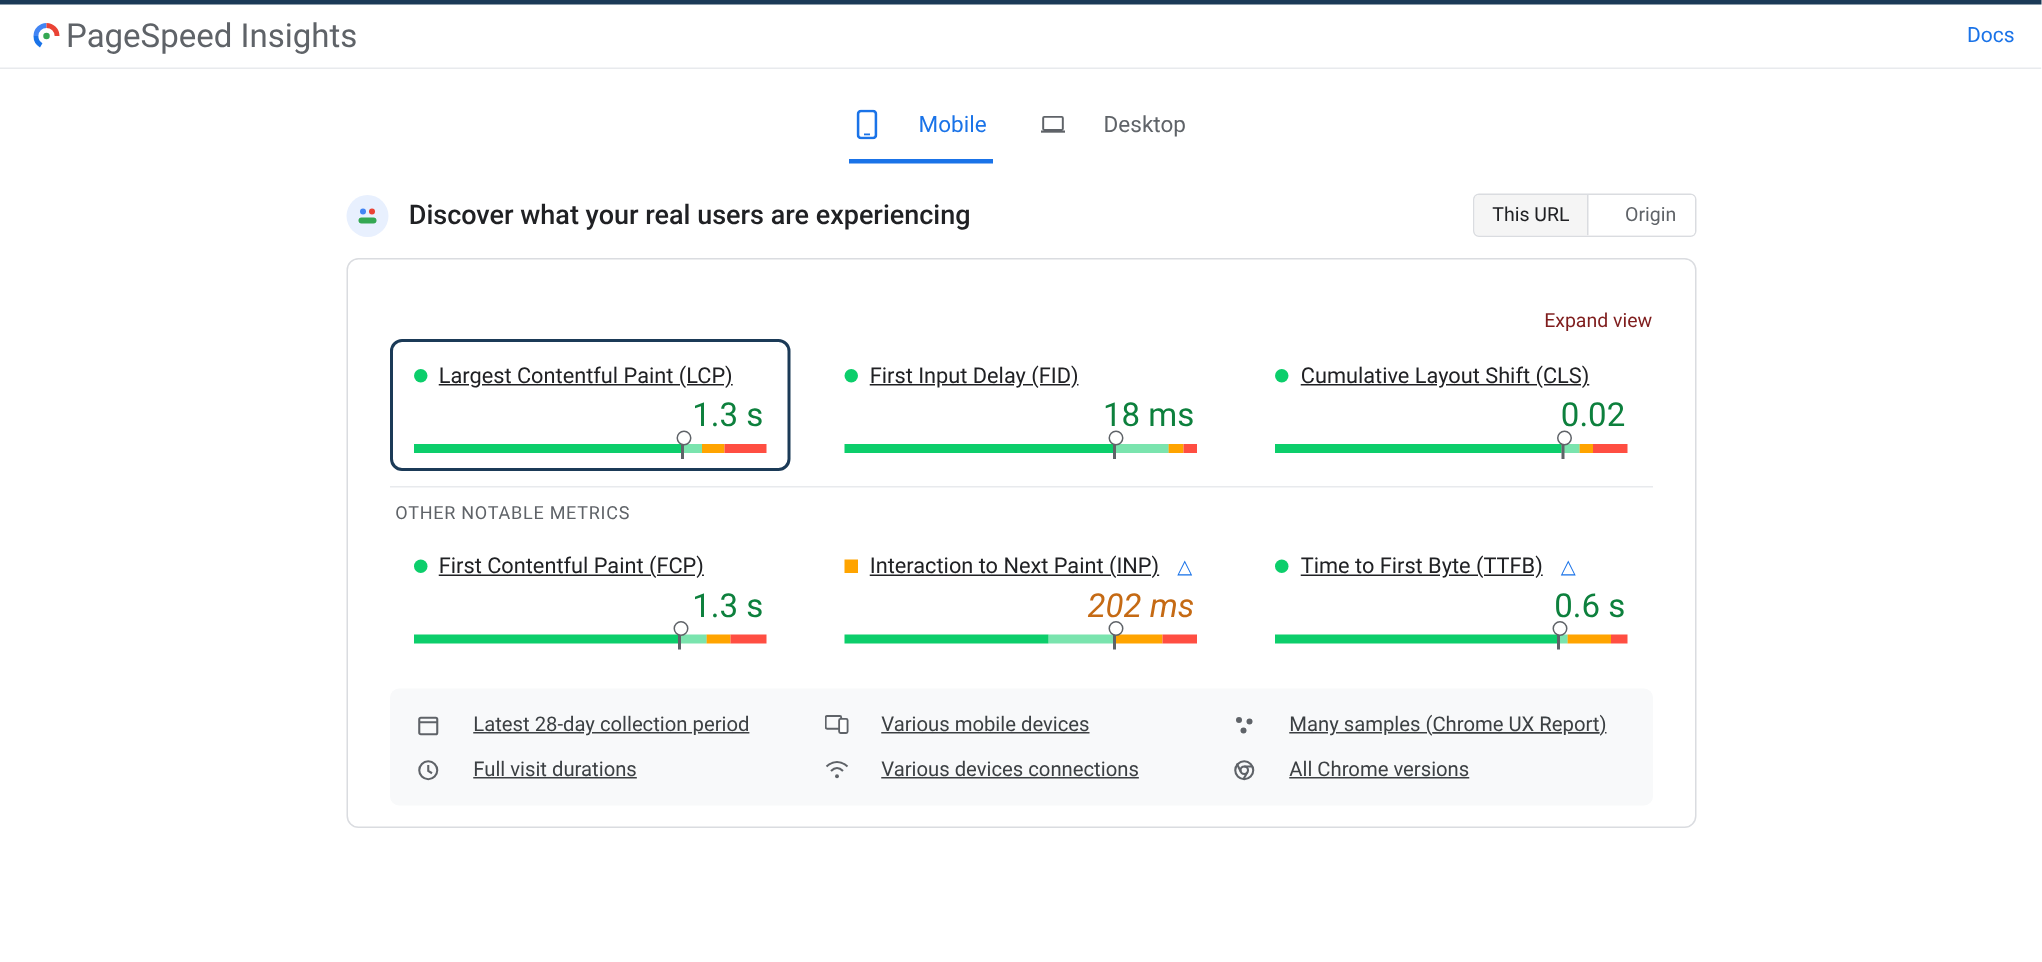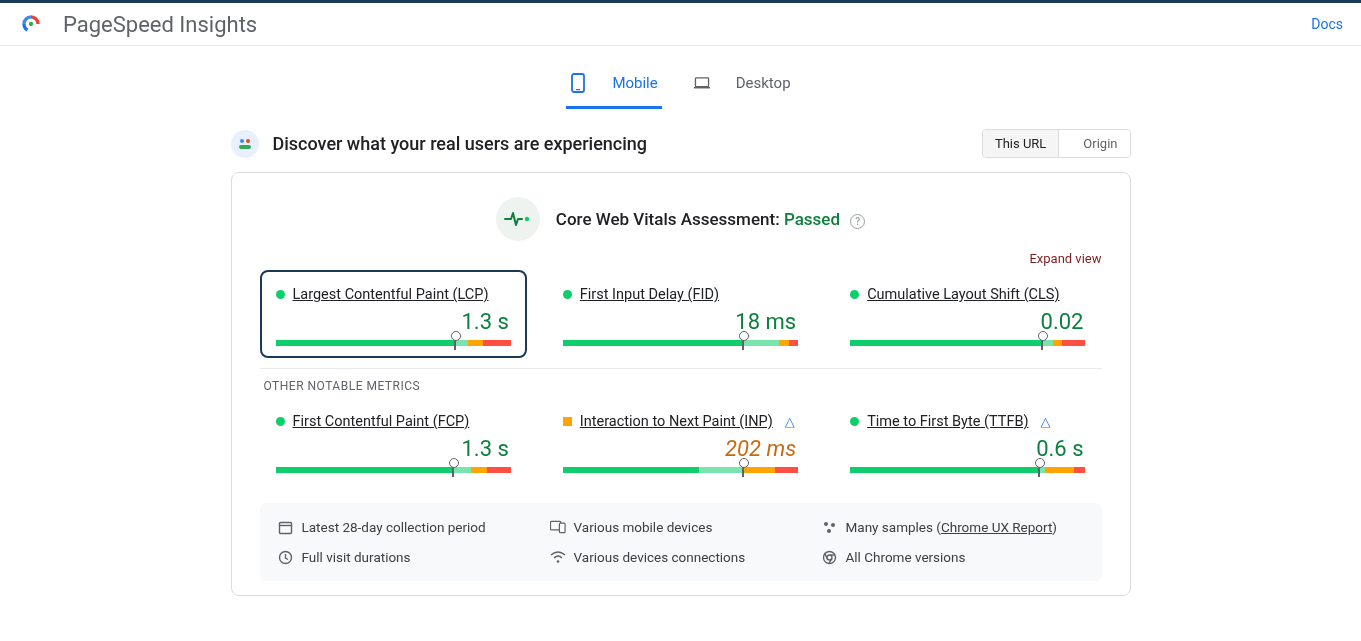--- a/index.html
+++ b/index.html
@@ -10,21 +10,21 @@
     border-top: 3px solid #1b3a57;
     font-size: 14px;
   }
   .header {
     display: flex;
     align-items: center;
     justify-content: space-between;
     padding: 8px 18px;
     border-bottom: 1px solid #e8eaed;
   }
-  .brand { display: flex; align-items: center; gap: 19px; }
+  .brand { display: flex; align-items: center; gap: 0; }
   .brand-title { font-size: 22px; color: #5f6368; font-weight: 400; }
   .docs-link { color: #1a73e8; font-size: 14px; text-decoration: none; }
   .tabs {
     display: flex;
     justify-content: center;
     gap: 28px;
     padding: 18px 0 0 0;
   }
   .tab {
     display: flex; align-items: center; gap: 26px;
@@ -92,21 +92,21 @@
   }
   .section-label { font-size:12px; letter-spacing:0.5px; color:#5f6368; margin: 10px 0 4px 4px;}
   hr.sep { border:none; border-top:1px solid #e8eaed; margin: 8px 0 10px;}
   .footer-grid {
     background:#f8f9fa; border-radius:6px; margin-top:18px;
     padding: 16px 18px;
     display:grid; grid-template-columns: 1fr 1fr 1fr;
     row-gap: 14px; column-gap: 10px;
     font-size: 13.5px; color:#3c4043;
   }
-  .foot-item { display:flex; align-items:flex-start; gap:8px;}
+  .foot-item { display:flex; align-items:flex-start; gap:22px;text-decoration:underline;}
   .foot-item a { color:#3c4043; text-decoration: underline;}
   .icon-sm { width:16px; height:16px; display:inline-flex; align-items:center; justify-content:center; color:#5f6368;}
   svg { display:block; }
 </style>
 </head>
 <body>
 
 <div class="header">
   <div class="brand">
     <span>
@@ -155,33 +155,20 @@
       </div>
       <div class="head-title">Discover what your real users are experiencing</div>
     </div>
     <div class="toggle-group">
       <div class="toggle-item active">This URL</div>
       <div class="toggle-item">Origin</div>
     </div>
   </div>
 
   <div class="card">
-    <div class="assess">
-      <div class="assess-icon">
-        <svg width="30" height="18" viewBox="0 0 30 18">
-            <path d="M2 9 h6 l2 -6 l3 12 l2 -6 h4" fill="none" stroke="#0d803d" stroke-width="2" stroke-linecap="round" stroke-linejoin="round"></path>
-            <circle cx="24" cy="9" r="2.2" fill="#0cce6b"></circle>
-          </svg>
-      </div>
-      <div class="assess-text">
-        <span>Core Web Vitals Assessment:</span>
-        <span class="passed">Passed</span>
-        <span class="help-icon">?</span>
-      </div>
-    </div>
     <div class="expand">Expand view</div>
 
     <div class="metrics-row" id="core-row">
         <div class="metric selected">
           <div class="metric-head">
             <span class="dot"></span>
             <span class="metric-name">Largest Contentful Paint (LCP)</span>
           </div>
           <div class="metric-val">1.3 s</div>
           <div class="bar">

